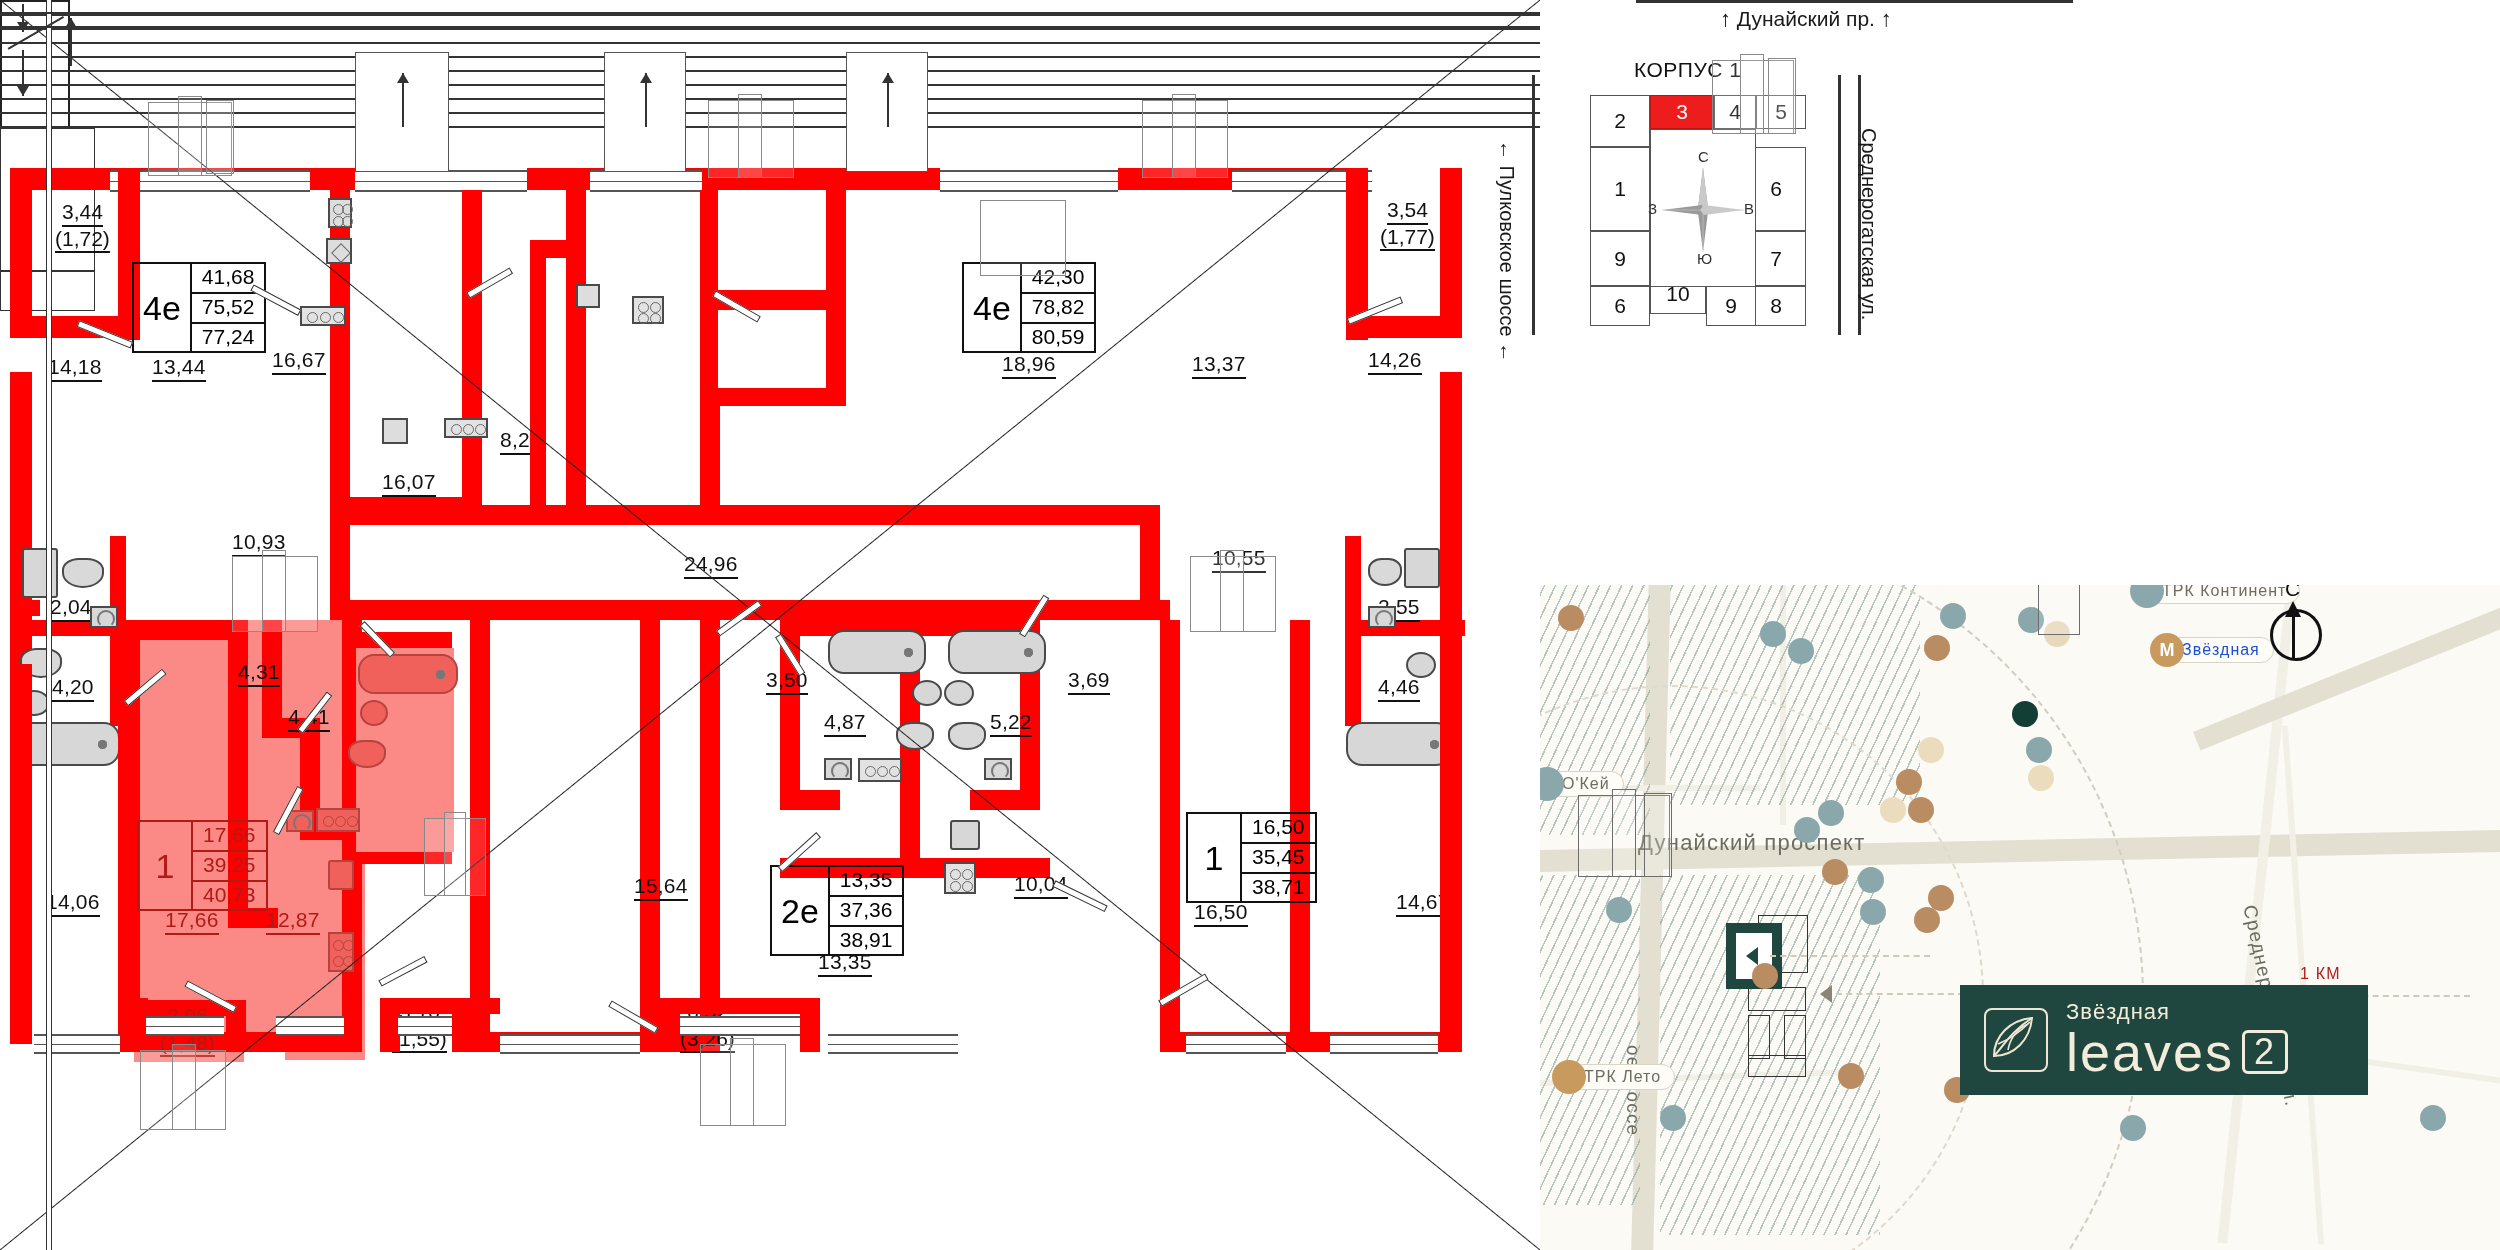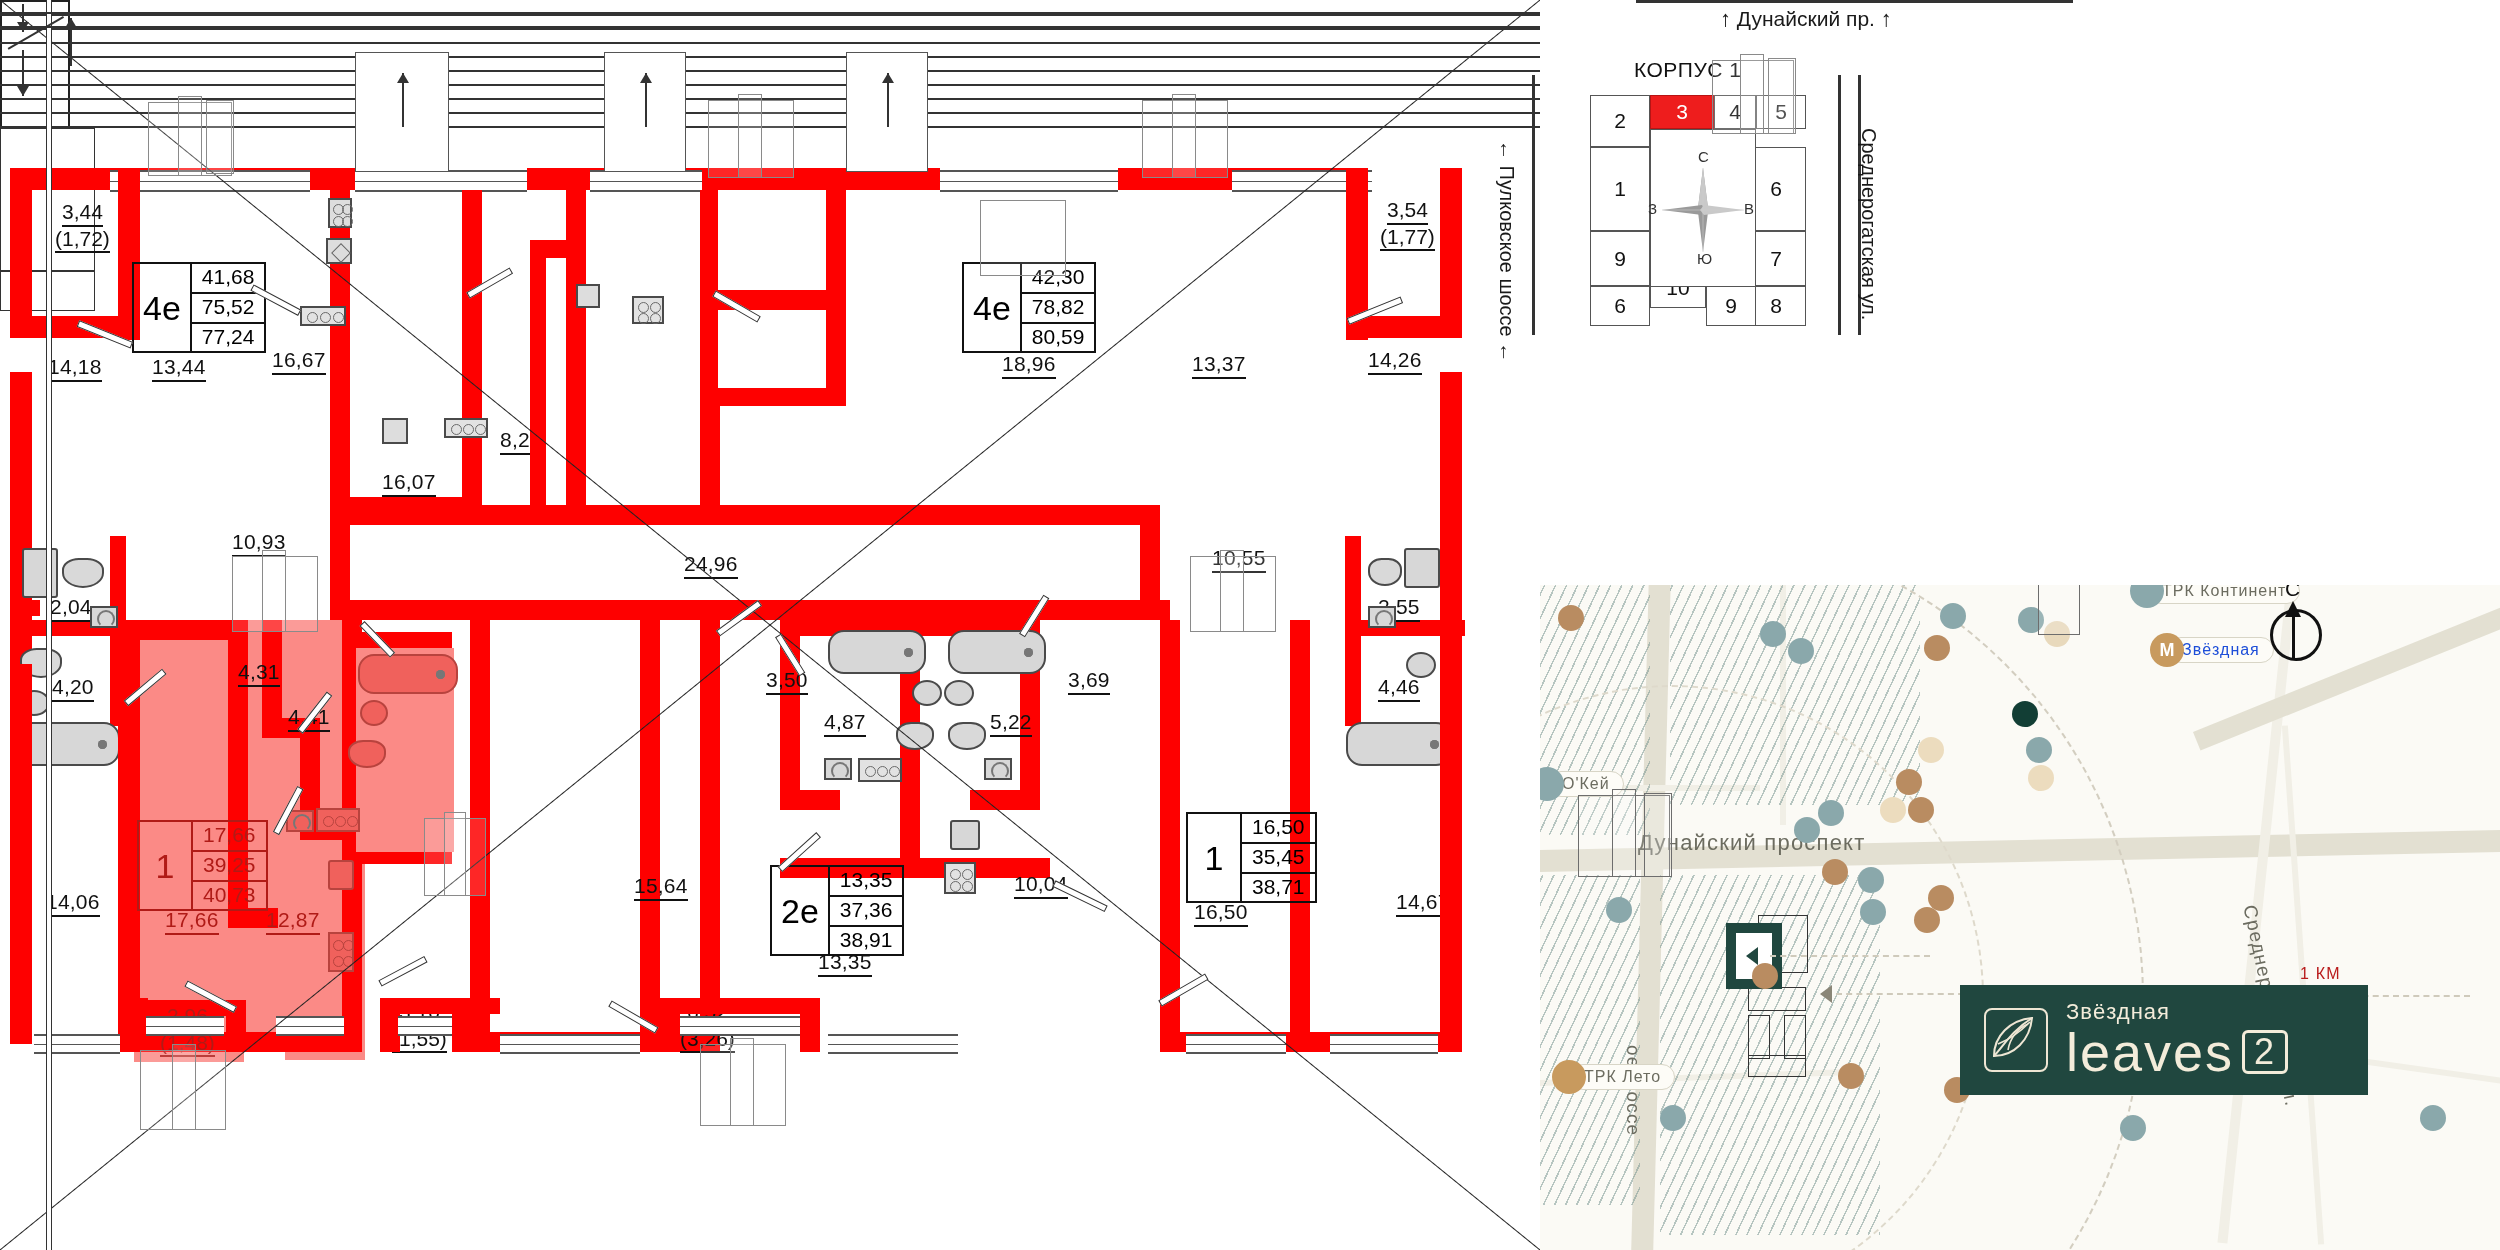--- a/index.html
+++ b/index.html
@@ -506,21 +506,21 @@
       <div class="kp-cell" style="left:216px;top:95px;width:50px;height:34px;">5</div>
 
       <div class="kp-cell" style="left:50px;top:147px;width:60px;height:84px;">1</div>
       <div class="kp-cell" style="left:50px;top:231px;width:60px;height:55px;">9</div>
       <div class="kp-cell" style="left:50px;top:286px;width:60px;height:40px;">6</div>
 
       <div class="kp-cell" style="left:206px;top:147px;width:60px;height:84px;">6</div>
       <div class="kp-cell" style="left:206px;top:231px;width:60px;height:55px;">7</div>
       <div class="kp-cell" style="left:206px;top:286px;width:60px;height:40px;">8</div>
 
-      <div class="kp-cell" style="left:110px;top:268px;width:56px;height:40px;text-align:right;">10</div>
+      <div class="kp-cell" style="left:110px;top:274px;width:56px;height:40px;text-align:right;">10</div>
       <div class="kp-cell" style="left:166px;top:286px;width:50px;height:40px;">9</div>
 
       <div class="kp-core" style="left:110px;top:129px;width:106px;height:158px;"></div>
 
       <div class="compass" style="left:110px;top:150px;width:106px;height:120px;">
         <svg width="106" height="120" viewBox="0 0 106 120">
           <polygon points="53,18 58,58 53,62 48,58" fill="#9a9a9a"></polygon>
           <polygon points="53,18 48,58 53,62 58,58" fill="#c9c9c9"></polygon>
           <polygon points="53,102 58,62 53,58 48,62" fill="#9a9a9a"></polygon>
           <polygon points="12,60 52,55 56,60 52,65" fill="#9a9a9a"></polygon>

